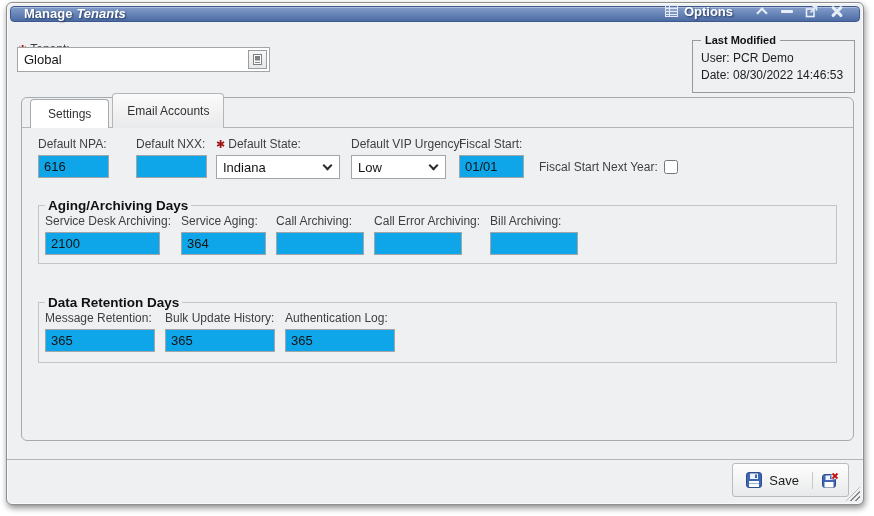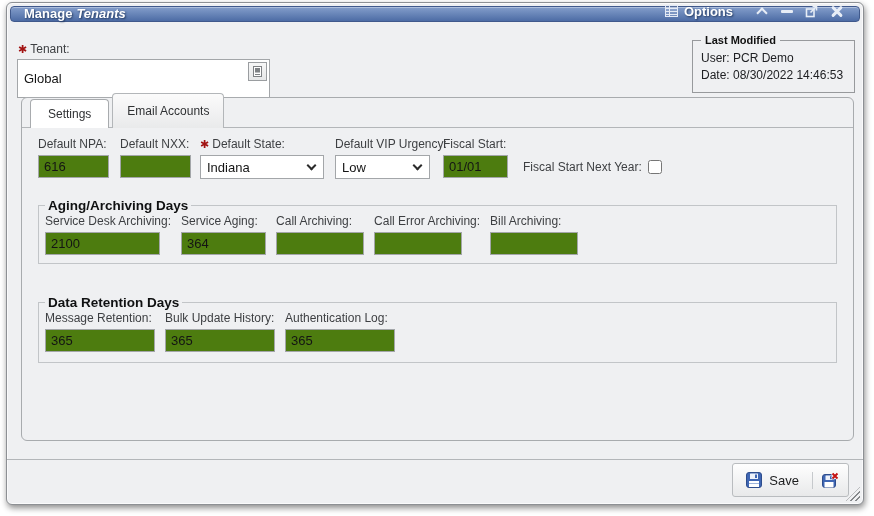--- a/index.html
+++ b/index.html
@@ -38,21 +38,21 @@
   .chev-up { width: 8px; height: 8px; border-top: 2px solid #e7edf6; border-right: 2px solid #e7edf6; transform: rotate(-45deg); margin-top: 4px; }
   .minus-bar { width: 12px; height: 3px; background: #e7edf6; border-radius: 1px; }
   .x-icon { position: relative; width: 12px; height: 12px; }
   .x-icon::before, .x-icon::after { content:""; position:absolute; left:-1px; top:5px; width:14px; height:3px; background:#e7edf6; border-radius:2px; }
   .x-icon::before { transform: rotate(45deg); }
   .x-icon::after  { transform: rotate(-45deg); }
   
   .req { color: #a21313; margin-right: 3px; font-size: 11px; }
   .field-label { font-size: 12px; color: #3d3f42; white-space: nowrap; }
   .tenant-label { position: absolute; left: 11px; top: 39px; }
-  .tenant-box { position: absolute; left: 10px; top: 56px; width: 253px; height: 39px; }
+  .tenant-box { position: absolute; left: 10px; top: 44px; width: 253px; height: 25px; }
   .tenant-box input {
     width: 100%; height: 100%; border: 1px solid #a3a6a9; background: #fff;
     font-family: inherit; font-size: 13px; color: #141414; padding: 0 26px 0 6px;
   }
   .picker-btn {
     position: absolute; right: 3px; top: 3px; width: 19px; height: 19px;
     border: 1px solid #9a9da0; background: linear-gradient(#f7f7f7,#e6e7e8);
     display: flex; align-items: center; justify-content: center; cursor: pointer;
   }
   .picker-glyph { width: 9px; height: 11px; border: 1px solid #7e8184; background: #fdfdfd; position: relative; }
@@ -81,30 +81,30 @@
     border: 1px solid #b3b6b9; border-bottom: none; border-radius: 4px 4px 0 0;
     background: linear-gradient(#fbfbfb, #e9eaeb);
     padding: 10px 14px;
   }
   .tab.active { background: #fff; border-color: #a8abae; padding: 7px 17px; z-index: 2; }
   .tabcontent { padding: 9px 16px 0 16px; }
   .form-row { display: flex; align-items: flex-start; }
   .fcol { display: flex; flex-direction: column; }
   .fcol .field-label { margin-bottom: 4px; }
   input.text {
-    height: 23px; border: 1px solid #a3a6a9; background: #4d7c0f;
+    height: 23px; border: 1px solid #a3a6a9; background: #0ea5e9;
     font-family: inherit; font-size: 13px; color: #141414; padding: 0 5px;
   }
   .select {
     height: 24px; border: 1px solid #a3a6a9; background: #fff; cursor: pointer;
     display: flex; align-items: center; justify-content: space-between;
     padding: 0 8px 0 6px; font-size: 13px; color: #141414;
   }
   .select-chevron { width: 7px; height: 7px; border-right: 2px solid #2b2b2b; border-bottom: 2px solid #2b2b2b; transform: rotate(45deg); margin-top: -4px; }
-  .w-npa { width: 71px; margin-right: 11px; }
+  .w-npa { width: 71px; margin-right: 27px; }
   .w-nxx { width: 71px; margin-right: 9px; }
   .w-state { width: 124px; margin-right: 11px; }
   .w-vip { width: 95px; margin-right: 13px; }
   .w-fiscal { width: 65px; }
   .checkbox-group { display: flex; align-items: center; margin-left: 15px; align-self: flex-end; height: 24px; }
   .checkbox-group input[type="checkbox"] { width: 14px; height: 14px; margin-left: 6px; cursor: pointer; }
   fieldset.group { border: 1px solid #c2c5c8; margin-top: 19px; padding: 1px 10px 8px 6px; }
   fieldset.group legend { font-weight: bold; font-size: 13.5px; color: #101112; padding: 0 3px; margin-left: 0; }
   fieldset.group .fcol { margin-right: 10px; }
   .w-sda { width: 115px; } .w-sa { width: 85px; } .w-ca { width: 88px; } .w-cea { width: 88px; } .w-ba { width: 88px; }

